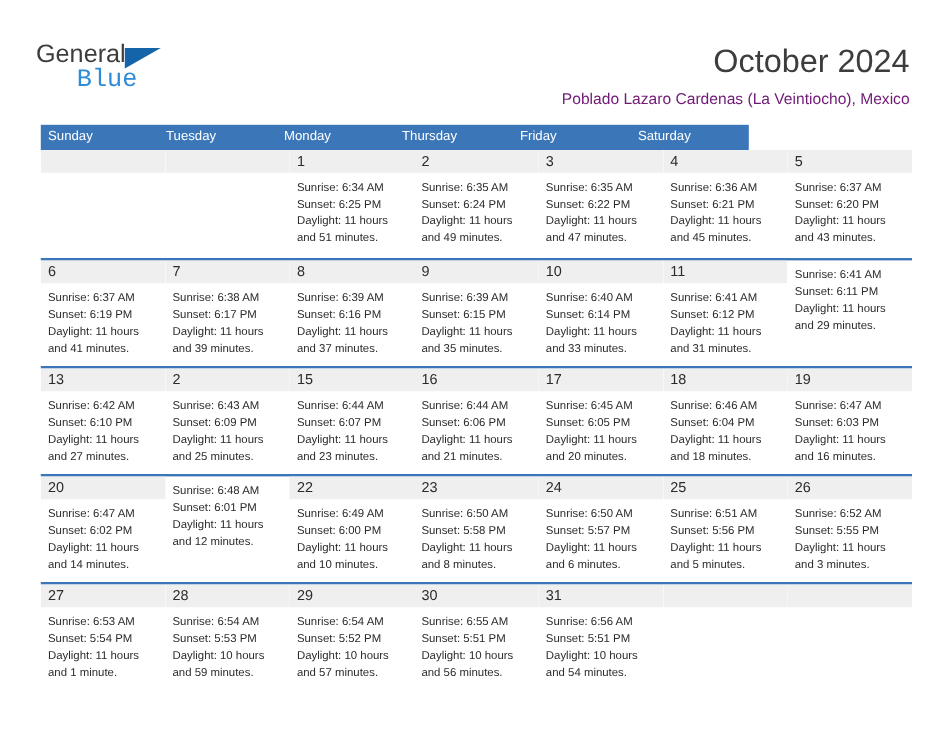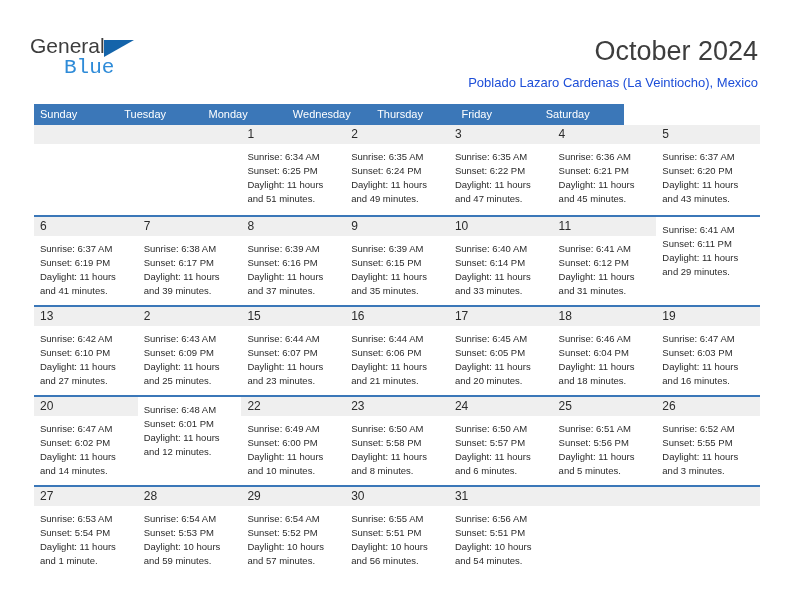--- a/index.html
+++ b/index.html
@@ -74,21 +74,21 @@
   }
   .cal-title {
     font-size: 27px;
     color: #3d3d3d;
     line-height: 32px;
     white-space: nowrap;
   }
   .cal-subtitle {
     margin-top: 8px;
     font-size: 13px;
-    color: #1d4ed8;
+    color: #701a75;
     line-height: 16px;
     white-space: nowrap;
   }
 
   
   .calendar {
     position: absolute;
     left: 34px;
     top: 104px;
     width: 726px;
@@ -172,21 +172,20 @@
       <div class="cal-subtitle">Poblado Lazaro Cardenas (La Veintiocho), Mexico</div>
     </div>
 
   </div>
 
   <div class="calendar">
     <div class="weekdays">
         <div class="weekday">Sunday</div>
         <div class="weekday">Tuesday</div>
         <div class="weekday">Monday</div>
-        <div class="weekday">Wednesday</div>
         <div class="weekday">Thursday</div>
         <div class="weekday">Friday</div>
         <div class="weekday">Saturday</div>
       </div>
     <div class="weeks">
         <div class="week">
           <div class="day empty">
             <div class="day-num-band">
               <div class="day-num"></div>
             </div>

